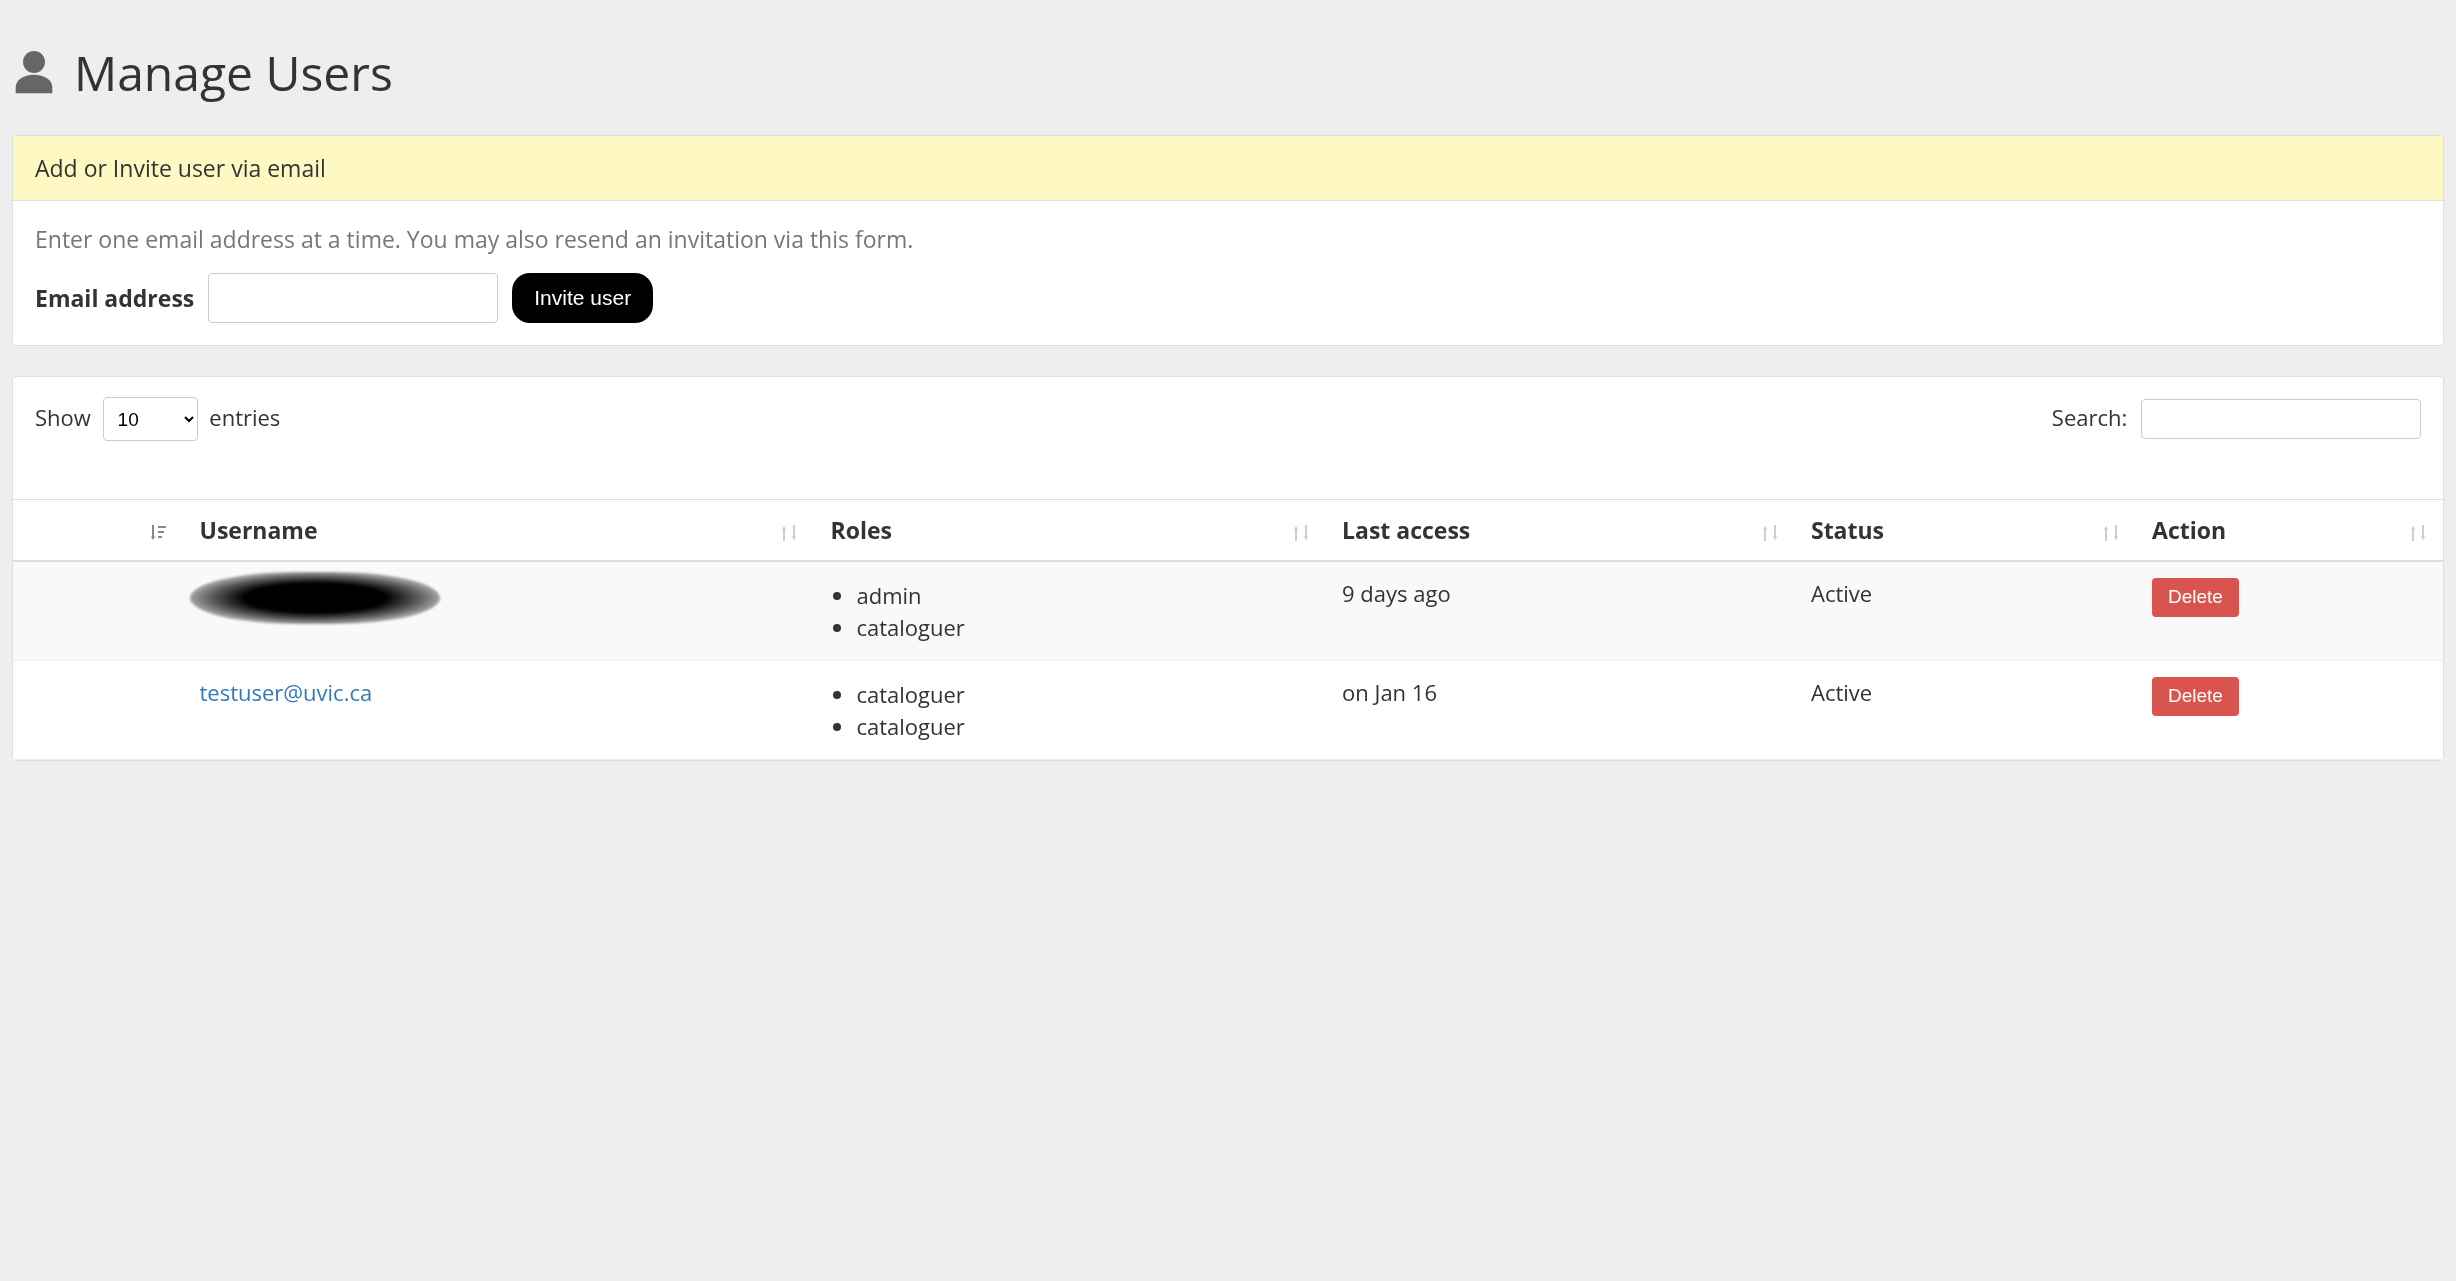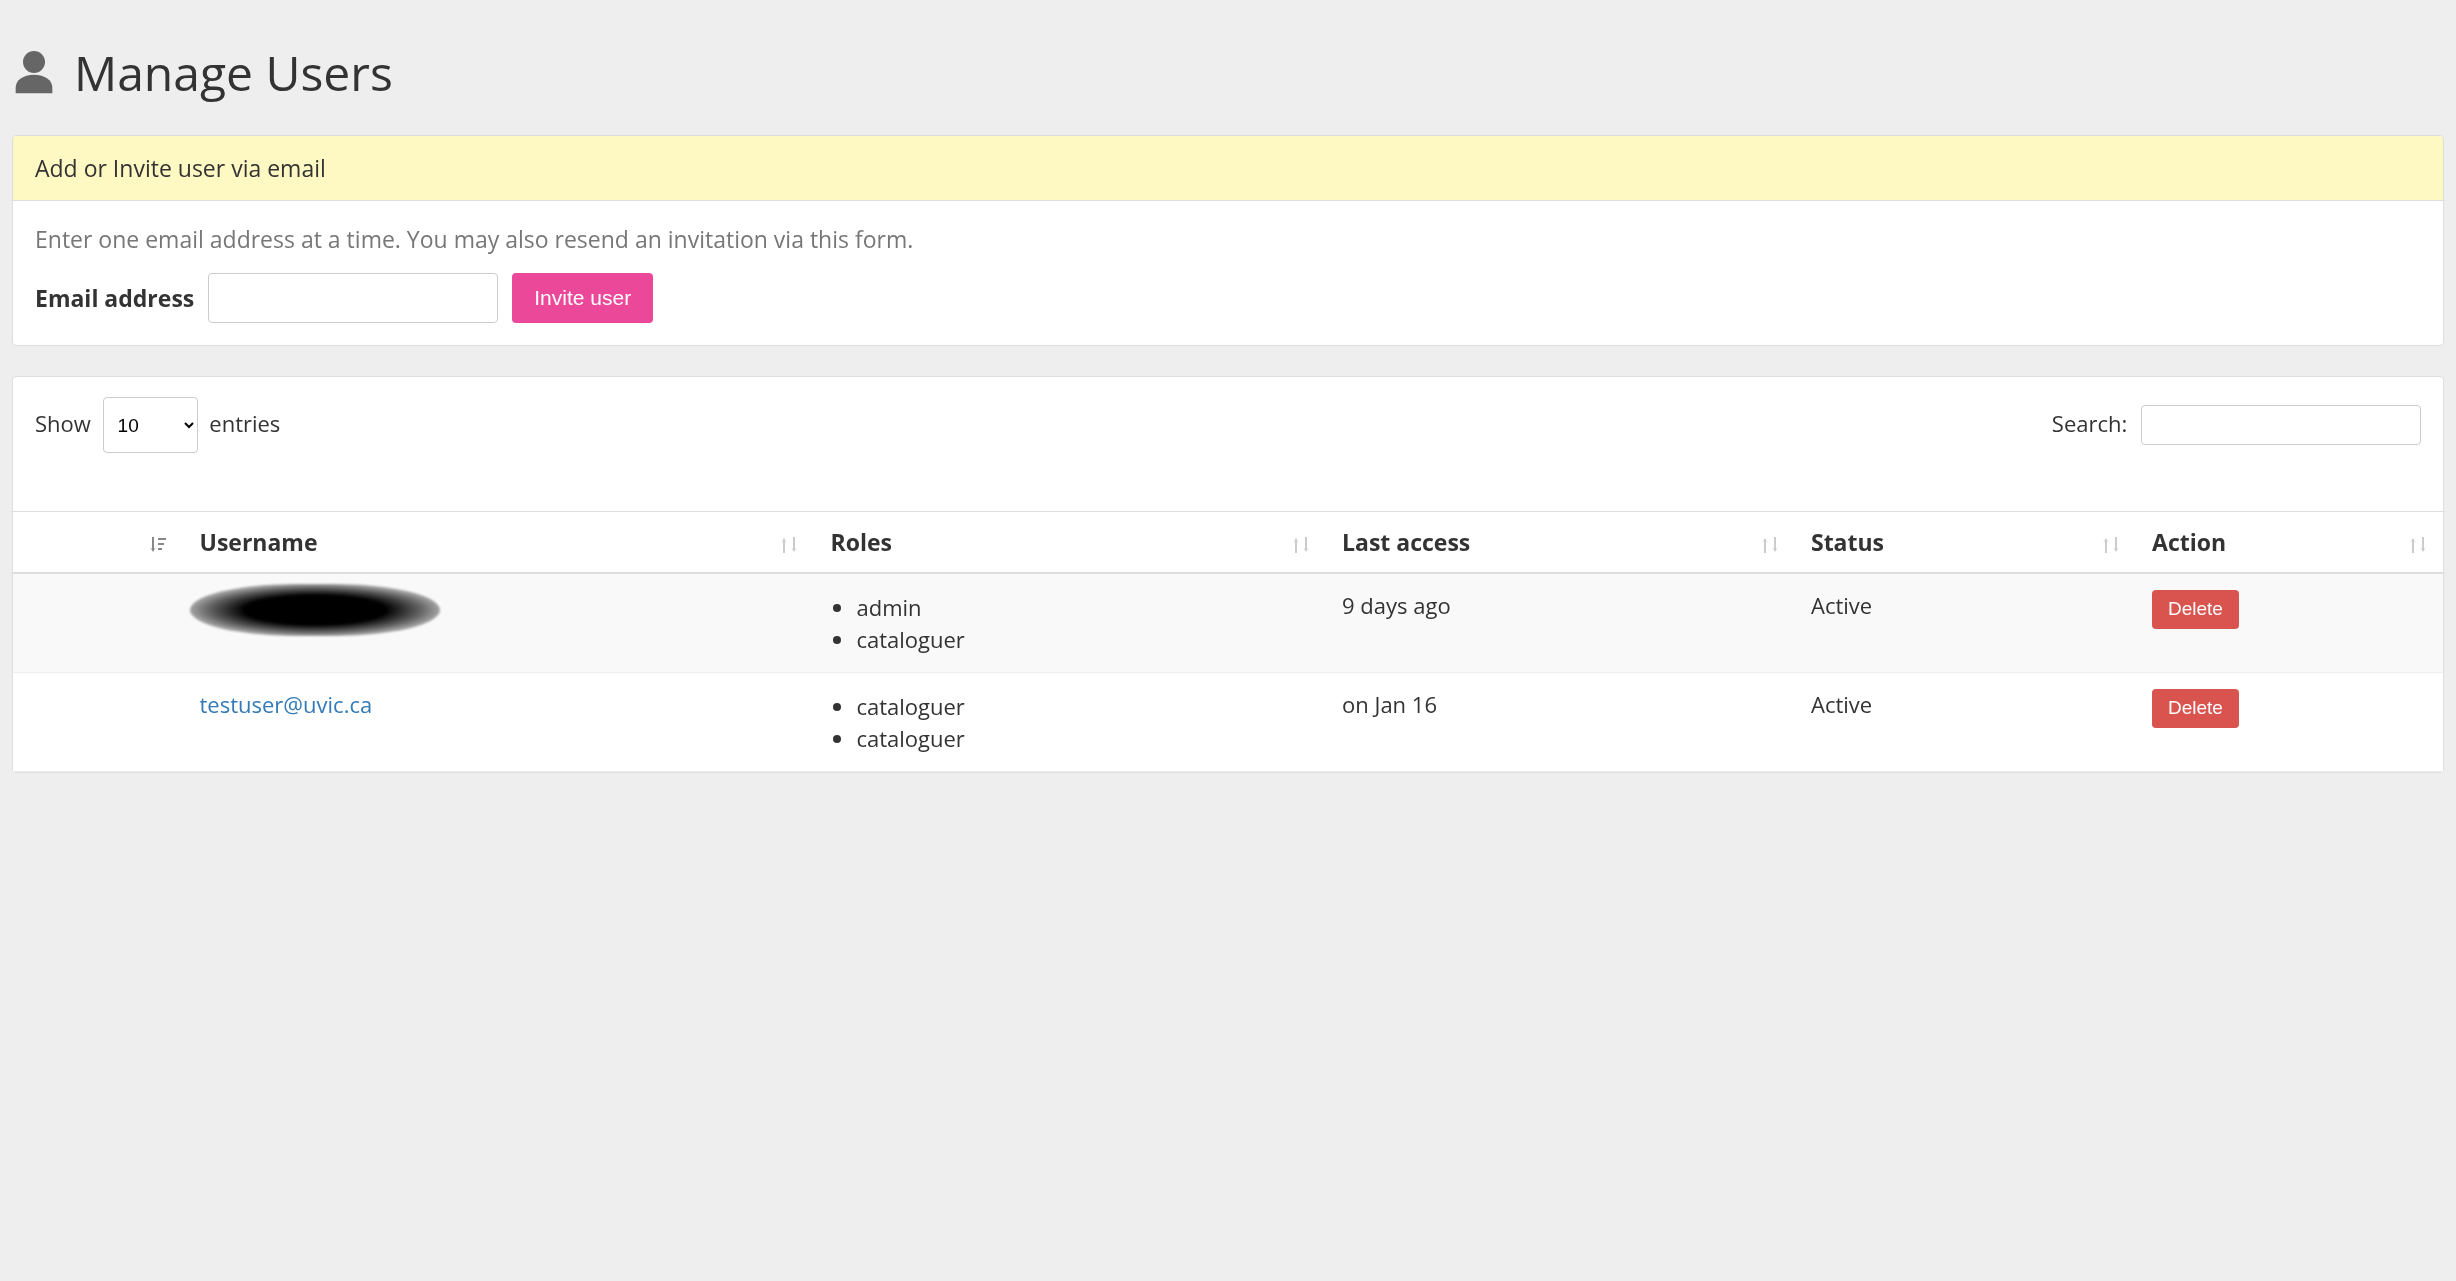--- a/index.html
+++ b/index.html
@@ -69,22 +69,23 @@
   .btn {
     display: inline-block;
     border: none;
     border-radius: 4px;
     cursor: pointer;
     font-size: 21px;
     padding: 12px 22px;
     line-height: 1.2;
   }
   .btn-primary {
-    background: #ec4899;
+    background: #000000;
     color: #fff;
+    border-radius: 18px;
   }
   .btn-danger {
     background: #d9534f;
     color: #fff;
   }
   .btn-sm { font-size: 19px; padding: 8px 16px; }
 
   
   .panel2-heading {
     background: #f6f6f6;
@@ -114,21 +115,21 @@
     font-size: 22px;
     color: #333;
   }
   .length-select {
     border: 1px solid #ccc;
     border-radius: 4px;
     padding: 6px 10px;
     font-size: 19px;
     margin: 0 6px;
     width: 95px;
-    height: 56px;
+    height: 44px;
     background: #fff;
   }
   .search-input {
     border: 1px solid #ccc;
     border-radius: 4px;
     padding: 6px 12px;
     font-size: 20px;
     width: 280px;
     height: 40px;
     margin-left: 8px;

